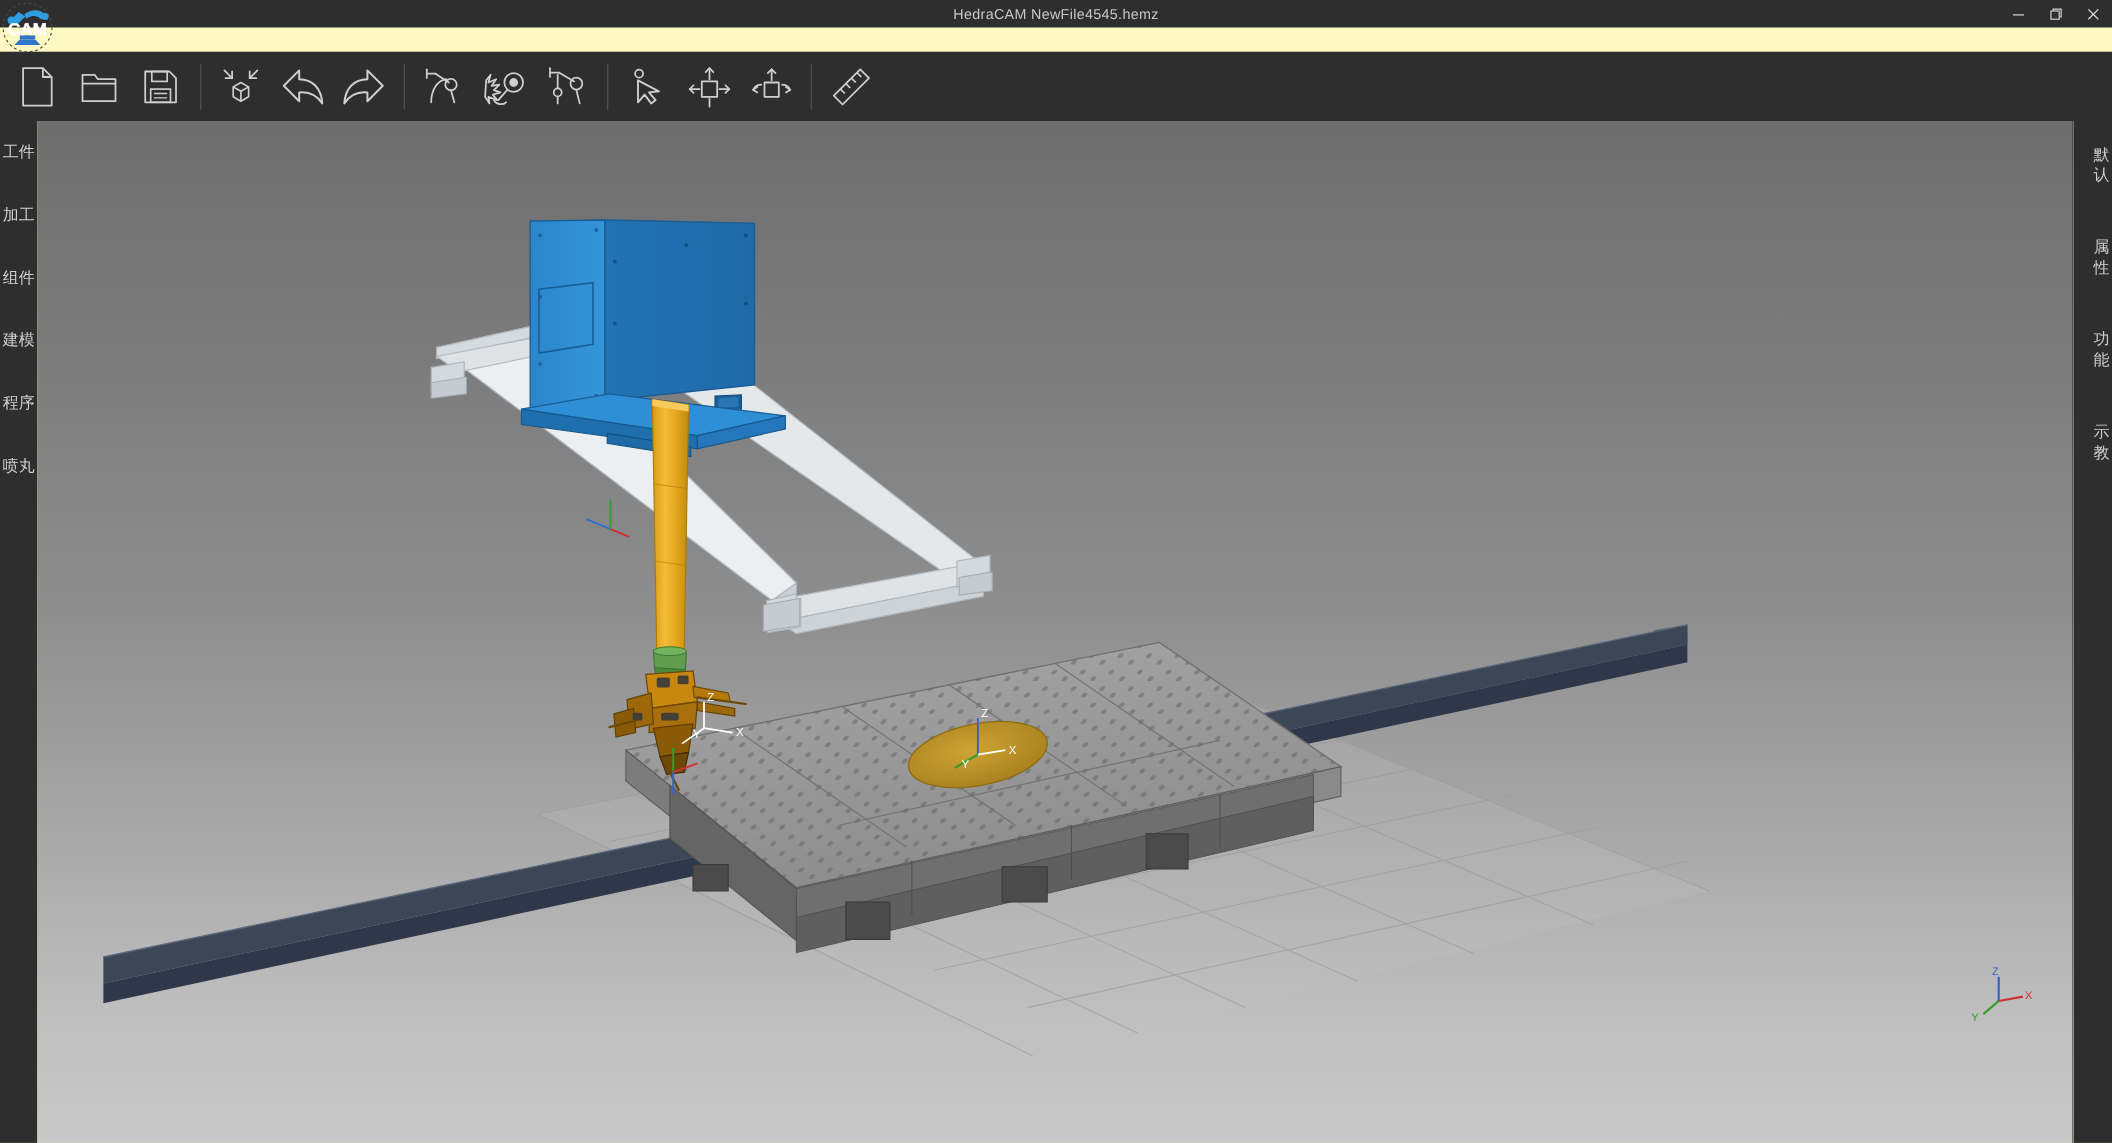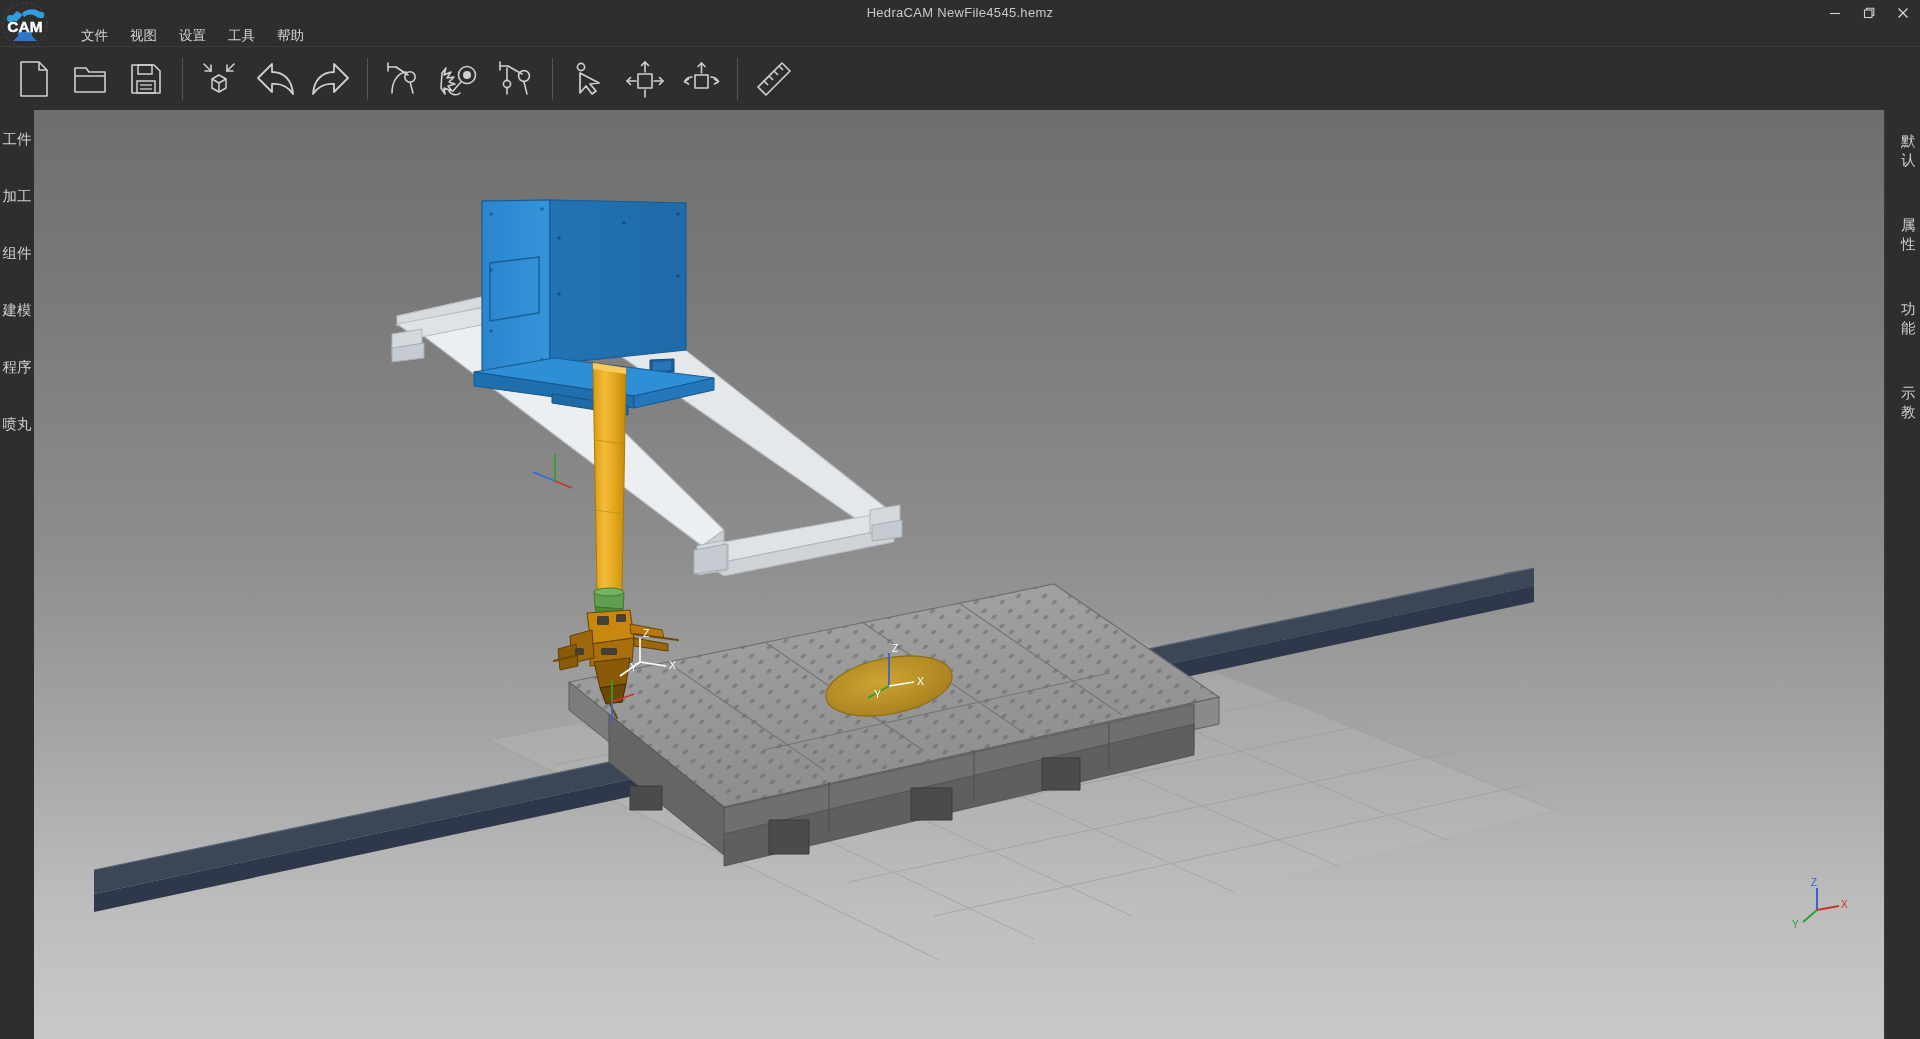--- a/index.html
+++ b/index.html
@@ -60,21 +60,21 @@
 
   
   .sidebar-left {
     position: absolute; top: 110px; left: 0; width: 34px; height: 929px;
     background: #2e2e2e; padding-top: 20px;
   }
   .vtab {
     width: 34px; margin-bottom: 38px; display: flex; flex-direction: column;
     align-items: center; color: #d0d0d0; font-size: 14.5px; line-height: 19px; cursor: default;
   }
-  .vtab span { display: block; }
+  .vtab span { display: block; text-align: center; }
 
   
   .sidebar-right {
     position: absolute; top: 110px; right: 0; width: 35px; height: 929px;
     background: #2e2e2e; padding-top: 22px;
   }
   .sidebar-right .vtab { width: 35px; margin-bottom: 46px; padding-left: 16px; }
 
   
   .viewport {
@@ -128,27 +128,20 @@
 
       <g fill="#2f76c8">
         <rect x="18" y="30" width="14" height="4" rx="1"></rect>
         <path d="M13 39 L37 39 L32 34 L18 34 Z"></path>
       </g>
 
       <text x="25" y="29.5" font-family="Liberation Sans, sans-serif" font-size="15.5" font-weight="bold" fill="#ffffff" text-anchor="middle" stroke="#ffffff" stroke-width="0.4">CAM</text>
     </svg>
   </div>
 
-  <div class="menubar">
-    <div class="menuitem">文件</div>
-    <div class="menuitem">视图</div>
-    <div class="menuitem">设置</div>
-    <div class="menuitem">工具</div>
-    <div class="menuitem">帮助</div>
-  </div>
 
   <div class="toolbar">
 
     <div class="tbtn">
       <svg width="34" height="38" viewBox="0 0 34 38">
         <path d="M4 2 H22 L30 10 V36 H4 Z" fill="none" stroke="#cfcfcf" stroke-width="1.6" stroke-linejoin="round"></path>
         <path d="M22 2 V10 H30" fill="none" stroke="#cfcfcf" stroke-width="1.6" stroke-linejoin="round"></path>
       </svg>
     </div>
 

